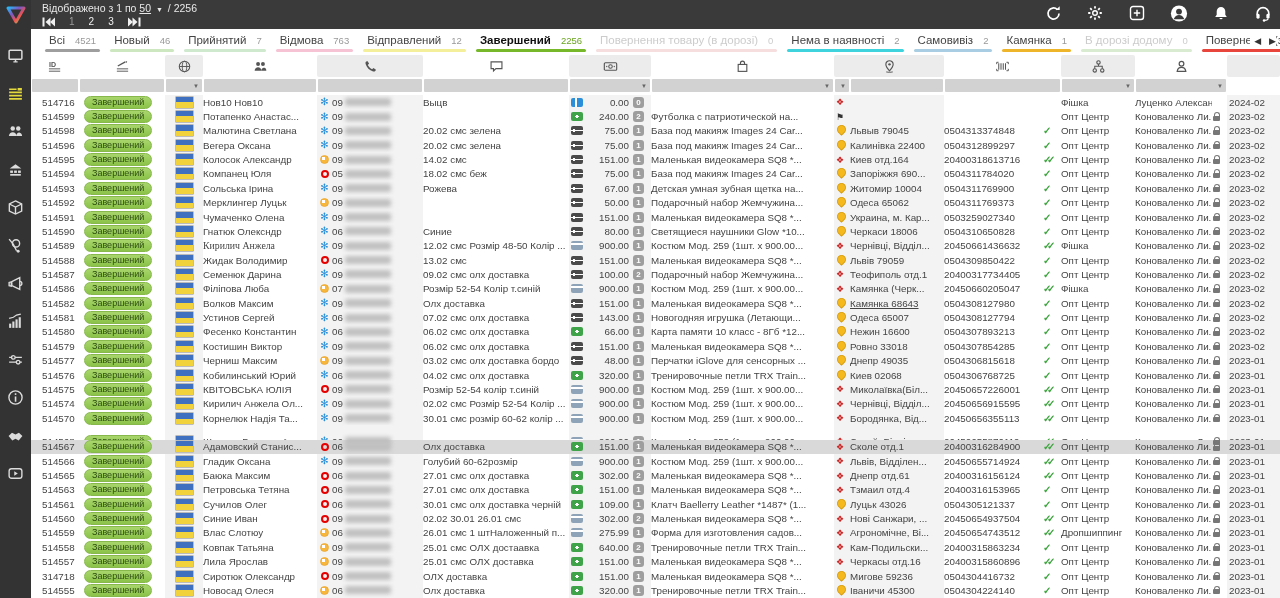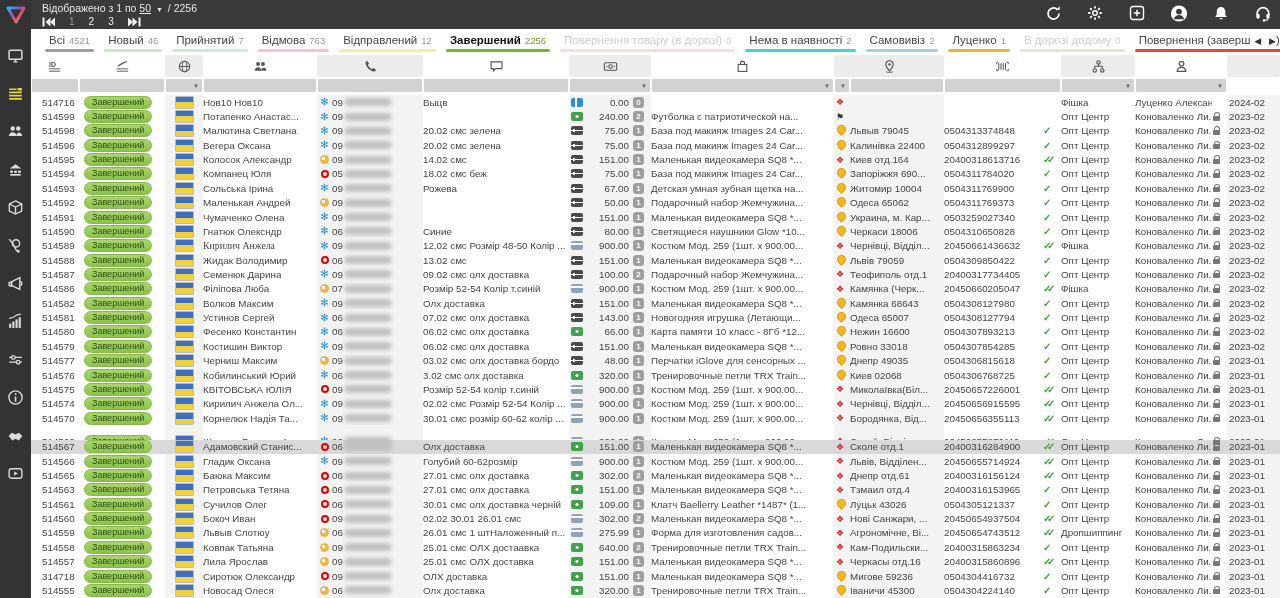--- a/index.html
+++ b/index.html
@@ -20,21 +20,21 @@
 
   
   .sidebar{position:absolute;left:0;top:0;width:31px;height:598px;background:#333333;z-index:5;display:flex;flex-direction:column;align-items:center;}
   .logo{width:31px;height:30px;display:flex;align-items:center;justify-content:center;margin-bottom:6px;}
   .sb-ic{width:31px;height:38px;display:flex;align-items:center;justify-content:center;cursor:pointer;}
   .sb-ic svg{display:block;}
 
   
   .tabbar{position:absolute;left:31px;top:29px;width:1249px;height:26px;background:#ffffff;display:flex;align-items:flex-start;overflow:hidden;padding-left:14px;box-sizing:border-box;}
   .tab{flex:0 0 auto;margin-right:10px;cursor:pointer;padding-top:5px;}
-  .tab .tl{display:flex;align-items:baseline;gap:4px;padding:0 4px;white-space:nowrap;}
+  .tab .tl{display:flex;align-items:baseline;gap:10px;padding:0 4px;white-space:nowrap;}
   .tab .lab{font-size:11.5px;color:#444;}
   .tab .cnt{font-size:9.5px;color:#999;}
   .tab.active .lab{color:#111;font-weight:bold;}
   .tab.active .cnt{color:#68a41e;}
   .tab.disabled .lab,.tab.disabled .cnt{color:#ccc;}
   .tab .ul{height:3px;border-radius:2px;margin-top:3px;}
   .tabarrows{position:absolute;right:4px;top:36px;display:flex;gap:8px;color:#333;font-size:9px;z-index:6;background:#fff;padding-left:4px;}
   .tabarrows span{cursor:pointer;}
 
   
@@ -326,21 +326,21 @@
       </div>
       <div class="tab">
         <div class="tl">
           <div class="lab">Самовивіз</div>
           <div class="cnt">2</div>
         </div>
         <div class="ul" style="background: rgb(169, 205, 226);"></div>
       </div>
       <div class="tab">
         <div class="tl">
-          <div class="lab">Луценко</div>
+          <div class="lab">Камянка</div>
           <div class="cnt">1</div>
         </div>
         <div class="ul" style="background: rgb(238, 180, 42);"></div>
       </div>
       <div class="tab disabled">
         <div class="tl">
           <div class="lab">В дорозі додому</div>
           <div class="cnt">0</div>
         </div>
         <div class="ul" style="background: rgb(217, 236, 210);"></div>
@@ -737,21 +737,21 @@
         <div class="c-dt tint" style="grid-column: 18 / 19;">2023-02</div>
       </div>
       <div class="row grid">
         <div class="c-id" style="grid-column: 1 / 2;">514592</div>
         <div class="c-st" style="grid-column: 2 / 3;">
           <span class="badge">Завершений</span>
         </div>
         <div class="c-fl tint" style="grid-column: 3 / 4;">
           <span class="uaflag"></span>
         </div>
-        <div class="c-nm" style="grid-column: 4 / 5;">Маленькая Андрей</div>
+        <div class="c-nm" style="grid-column: 4 / 5;">Мерклингер Луцьк</div>
         <div class="c-ph tint" style="grid-column: 5 / 6;">
           <span class="op lc"></span>
           <span class="pref">09</span>
           <span class="blur"></span>
         </div>
         <div class="c-cm" style="grid-column: 6 / 7;"></div>
         <div class=" tint" style="grid-column: 7 / 8;">
           <span class="pay cod"></span>
         </div>
         <div class="c-pr tint" style="grid-column: 8 / 9;">50.00</div>
@@ -1021,21 +1021,21 @@
           <span class="pay cod"></span>
         </div>
         <div class="c-pr tint" style="grid-column: 8 / 9;">151.00</div>
         <div class=" tint" style="grid-column: 9 / 10;">
           <span class="qty">1</span>
         </div>
         <div class="c-prod" style="grid-column: 10 / 11;">Маленькая видеокамера SQ8 *...</div>
         <div class=" tint" style="grid-column: 11 / 12;">
           <span class="pinpost"></span>
         </div>
-        <div class=" tint" style="grid-column: 12 / 13;">Камянка 68643</div>
+        <div class=" tint" style="grid-column: 12 / 13; text-decoration: underline;">Камянка 68643</div>
         <div class="c-ttn" style="grid-column: 13 / 14;">0504308127980</div>
         <div style="grid-column: 14 / 15;">
           <span class="chk">✓</span>
         </div>
         <div style="grid-column: 15 / 16;">Опт Центр</div>
         <div style="grid-column: 16 / 17;">Коноваленко Ли...</div>
         <div style="grid-column: 17 / 18;">
           <span class="lockw"></span>
         </div>
         <div class="c-dt tint" style="grid-column: 18 / 19;">2023-02</div>
@@ -1199,21 +1199,21 @@
         </div>
         <div class="c-fl tint" style="grid-column: 3 / 4;">
           <span class="uaflag"></span>
         </div>
         <div class="c-nm" style="grid-column: 4 / 5;">Кобилинський Юрий</div>
         <div class="c-ph tint" style="grid-column: 5 / 6;">
           <span class="op ky">✻</span>
           <span class="pref">06</span>
           <span class="blur"></span>
         </div>
-        <div class="c-cm" style="grid-column: 6 / 7;">3.02 смс олх доставка</div>
+        <div class="c-cm" style="grid-column: 6 / 7;">04.02 смс олх доставка</div>
         <div class=" tint" style="grid-column: 7 / 8;">
           <span class="pay cash"></span>
         </div>
         <div class="c-pr tint" style="grid-column: 8 / 9;">320.00</div>
         <div class=" tint" style="grid-column: 9 / 10;">
           <span class="qty">1</span>
         </div>
         <div class="c-prod" style="grid-column: 10 / 11;">Тренировочные петли TRX Train...</div>
         <div class=" tint" style="grid-column: 11 / 12;">
           <span class="pinpost"></span>
@@ -1573,21 +1573,21 @@
         <div class="c-dt tint" style="grid-column: 18 / 19;">2023-01</div>
       </div>
       <div class="row grid">
         <div class="c-id" style="grid-column: 1 / 2;">514560</div>
         <div class="c-st" style="grid-column: 2 / 3;">
           <span class="badge">Завершений</span>
         </div>
         <div class="c-fl tint" style="grid-column: 3 / 4;">
           <span class="uaflag"></span>
         </div>
-        <div class="c-nm" style="grid-column: 4 / 5;">Бокоч Иван</div>
+        <div class="c-nm" style="grid-column: 4 / 5;">Синие Иван</div>
         <div class="c-ph tint" style="grid-column: 5 / 6;">
           <span class="op vf"></span>
           <span class="pref">09</span>
           <span class="blur"></span>
         </div>
         <div class="c-cm" style="grid-column: 6 / 7;">02.02 30.01 26.01 смс</div>
         <div class=" tint" style="grid-column: 7 / 8;">
           <span class="pay card"></span>
         </div>
         <div class="c-pr tint" style="grid-column: 8 / 9;">302.00</div>
@@ -1611,21 +1611,21 @@
         <div class="c-dt tint" style="grid-column: 18 / 19;">2023-01</div>
       </div>
       <div class="row grid">
         <div class="c-id" style="grid-column: 1 / 2;">514559</div>
         <div class="c-st" style="grid-column: 2 / 3;">
           <span class="badge">Завершений</span>
         </div>
         <div class="c-fl tint" style="grid-column: 3 / 4;">
           <span class="uaflag"></span>
         </div>
-        <div class="c-nm" style="grid-column: 4 / 5;">Львыв Слотюу</div>
+        <div class="c-nm" style="grid-column: 4 / 5;">Влас Слотюу</div>
         <div class="c-ph tint" style="grid-column: 5 / 6;">
           <span class="op lc"></span>
           <span class="pref">06</span>
           <span class="blur"></span>
         </div>
         <div class="c-cm" style="grid-column: 6 / 7;">26.01 смс 1 штНаложенный п...</div>
         <div class=" tint" style="grid-column: 7 / 8;">
           <span class="pay card"></span>
         </div>
         <div class="c-pr tint" style="grid-column: 8 / 9;">275.99</div>

